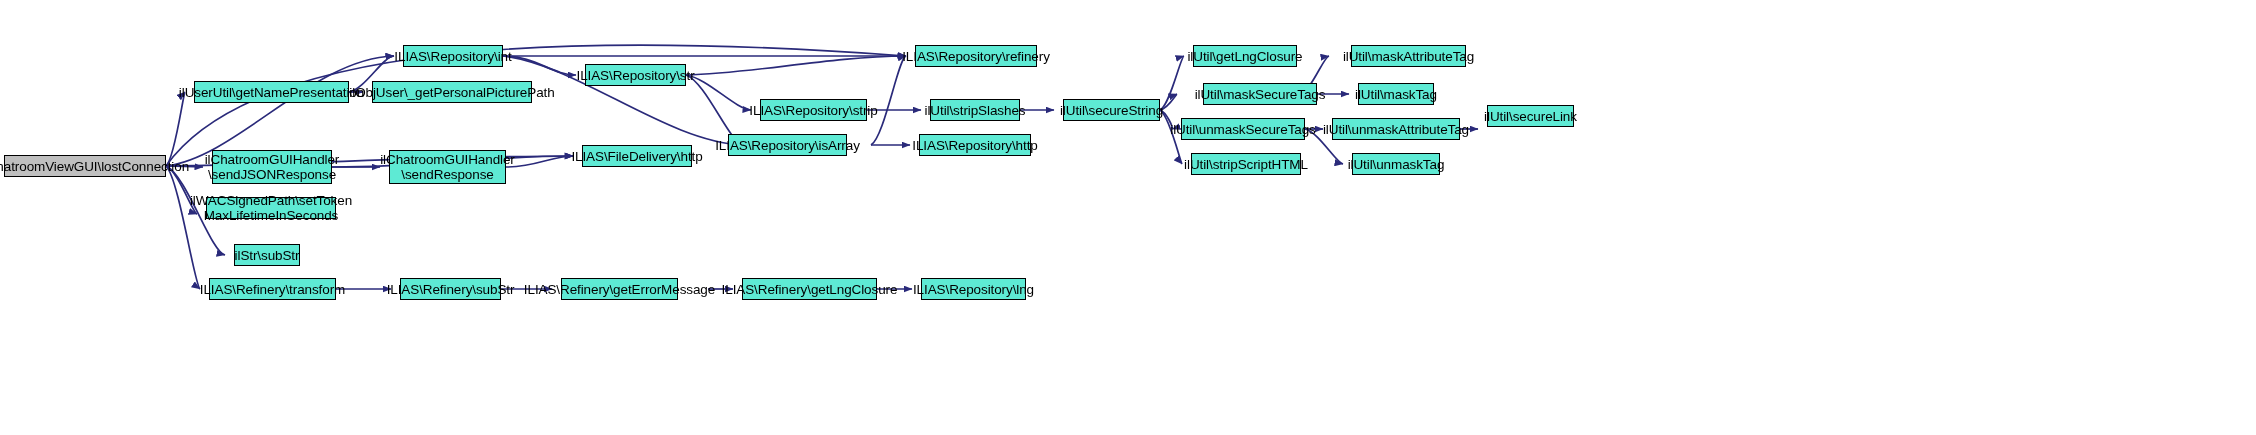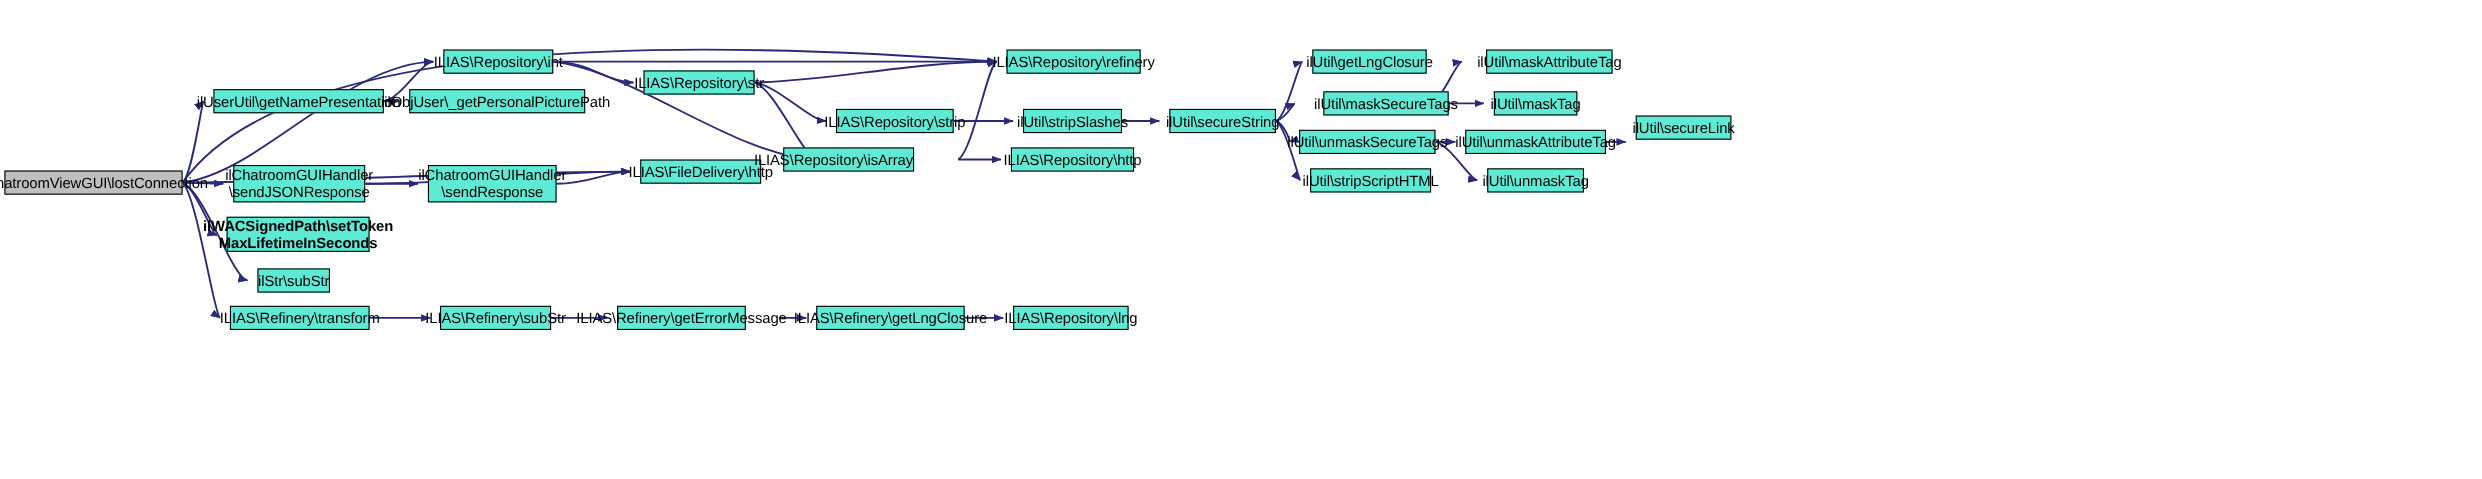--- a/index.html
+++ b/index.html
@@ -93,34 +93,34 @@
         <path d="M336,289 L391,289" marker-end="url(#arrow)"></path>
         <path d="M501,289 L552,289" marker-end="url(#arrow)"></path>
         <path d="M708,289 L733,289" marker-end="url(#arrow)"></path>
         <path d="M877,289 L912,289" marker-end="url(#arrow)"></path>
       </g>
   </svg>
 <div class="node root" style="left: 4px; top: 155px; width: 162px; height: 22px;"><span>ilChatroomViewGUI\lostConnection</span></div>
     <div class="node" style="left: 194px; top: 81px; width: 155px; height: 22px; align-items: center;"><span>ilUserUtil\getNamePresentation</span></div>
     <div class="node" style="left: 212px; top: 150px; width: 120px; height: 34px;"><span>ilChatroomGUIHandler
 \sendJSONResponse</span></div>
-    <div class="node" style="left: 206px; top: 197px; width: 130px; height: 32px; font-weight: bold;"><span>ilWACSignedPath\setToken
+    <div class="node" style="left: 206px; top: 197px; width: 130px; height: 22px;"><span>ilWACSignedPath\setToken
 MaxLifetimeInSeconds</span></div>
     <div class="node" style="left: 234px; top: 244px; width: 66px; height: 22px;"><span>ilStr\subStr</span></div>
     <div class="node" style="left: 209px; top: 278px; width: 127px; height: 22px; align-items: center;"><span>ILIAS\Refinery\transform</span></div>
     <div class="node" style="left: 372px; top: 81px; width: 160px; height: 22px;"><span>ilObjUser\_getPersonalPicturePath</span></div>
     <div class="node" style="left: 389px; top: 150px; width: 117px; height: 34px;"><span>ilChatroomGUIHandler
 \sendResponse</span></div>
     <div class="node" style="left: 400px; top: 278px; width: 101px; height: 22px;"><span>ILIAS\Refinery\subStr</span></div>
     <div class="node" style="left: 403px; top: 45px; width: 100px; height: 22px;"><span>ILIAS\Repository\int</span></div>
     <div class="node" style="left: 585px; top: 64px; width: 101px; height: 22px;"><span>ILIAS\Repository\str</span></div>
     <div class="node" style="left: 582px; top: 145px; width: 110px; height: 22px;"><span>ILIAS\FileDelivery\http</span></div>
     <div class="node" style="left: 561px; top: 278px; width: 117px; height: 22px;"><span>ILIAS\Refinery\getErrorMessage</span></div>
     <div class="node" style="left: 760px; top: 99px; width: 107px; height: 22px;"><span>ILIAS\Repository\strip</span></div>
-    <div class="node" style="left: 712px; top: 134px; width: 119px; height: 22px; justify-content: flex-end;"><span>ILIAS\Repository\isArray</span></div>
+    <div class="node" style="left: 728px; top: 134px; width: 119px; height: 22px;"><span>ILIAS\Repository\isArray</span></div>
     <div class="node" style="left: 742px; top: 278px; width: 135px; height: 22px;"><span>ILIAS\Refinery\getLngClosure</span></div>
     <div class="node" style="left: 915px; top: 45px; width: 122px; height: 22px;"><span>ILIAS\Repository\refinery</span></div>
     <div class="node" style="left: 930px; top: 99px; width: 90px; height: 22px;"><span>ilUtil\stripSlashes</span></div>
     <div class="node" style="left: 919px; top: 134px; width: 112px; height: 22px;"><span>ILIAS\Repository\http</span></div>
     <div class="node" style="left: 921px; top: 278px; width: 105px; height: 22px;"><span>ILIAS\Repository\lng</span></div>
     <div class="node" style="left: 1063px; top: 99px; width: 97px; height: 22px;"><span>ilUtil\secureString</span></div>
     <div class="node" style="left: 1193px; top: 45px; width: 104px; height: 22px;"><span>ilUtil\getLngClosure</span></div>
     <div class="node" style="left: 1186px; top: 83px; width: 114px; height: 22px; margin-left: 17px;"><span>ilUtil\maskSecureTags</span></div>
     <div class="node" style="left: 1181px; top: 118px; width: 124px; height: 22px;"><span>ilUtil\unmaskSecureTags</span></div>
     <div class="node" style="left: 1191px; top: 153px; width: 110px; height: 22px;"><span>ilUtil\stripScriptHTML</span></div>

